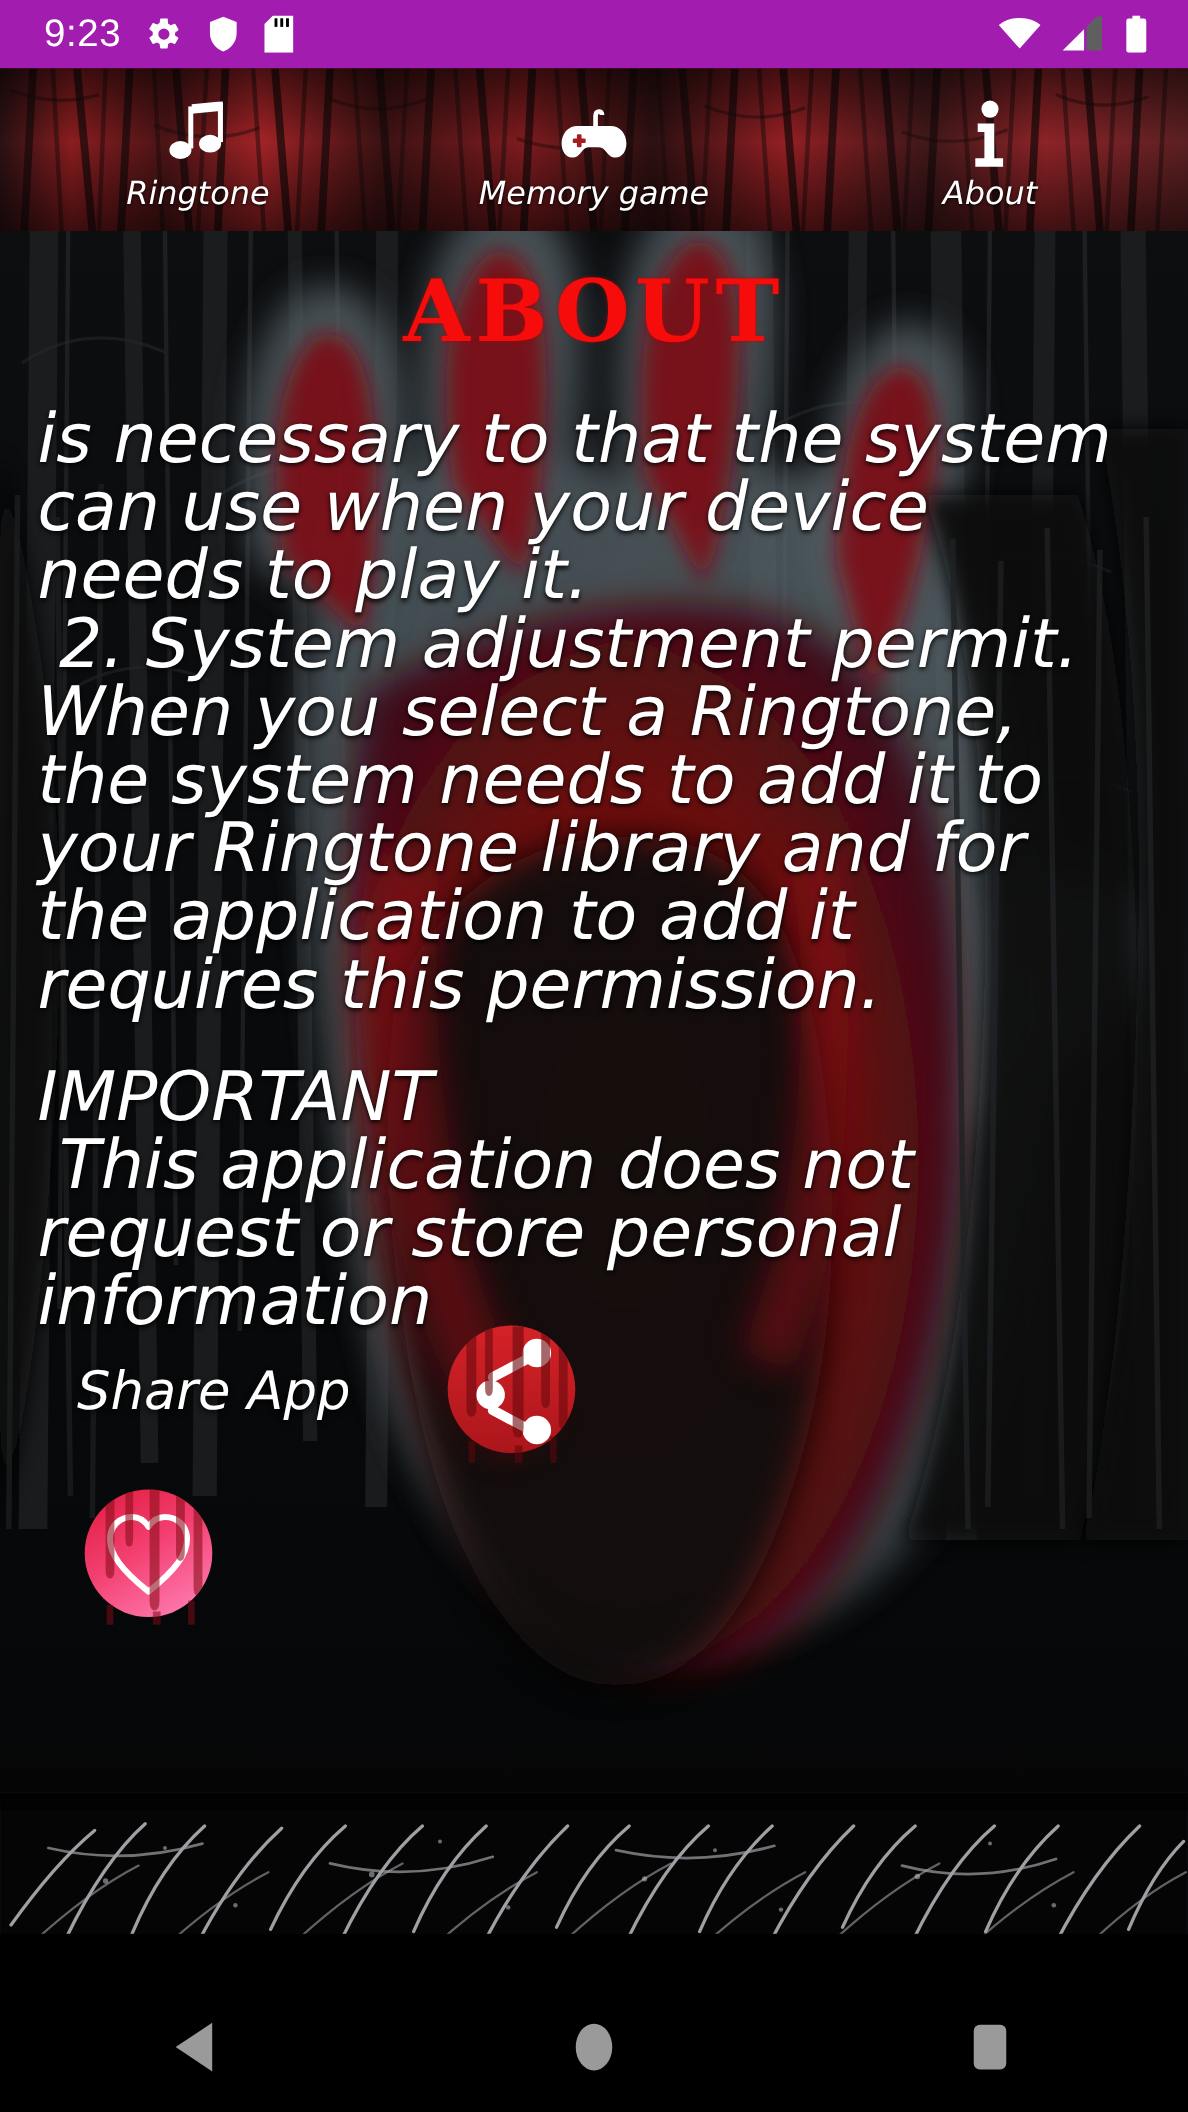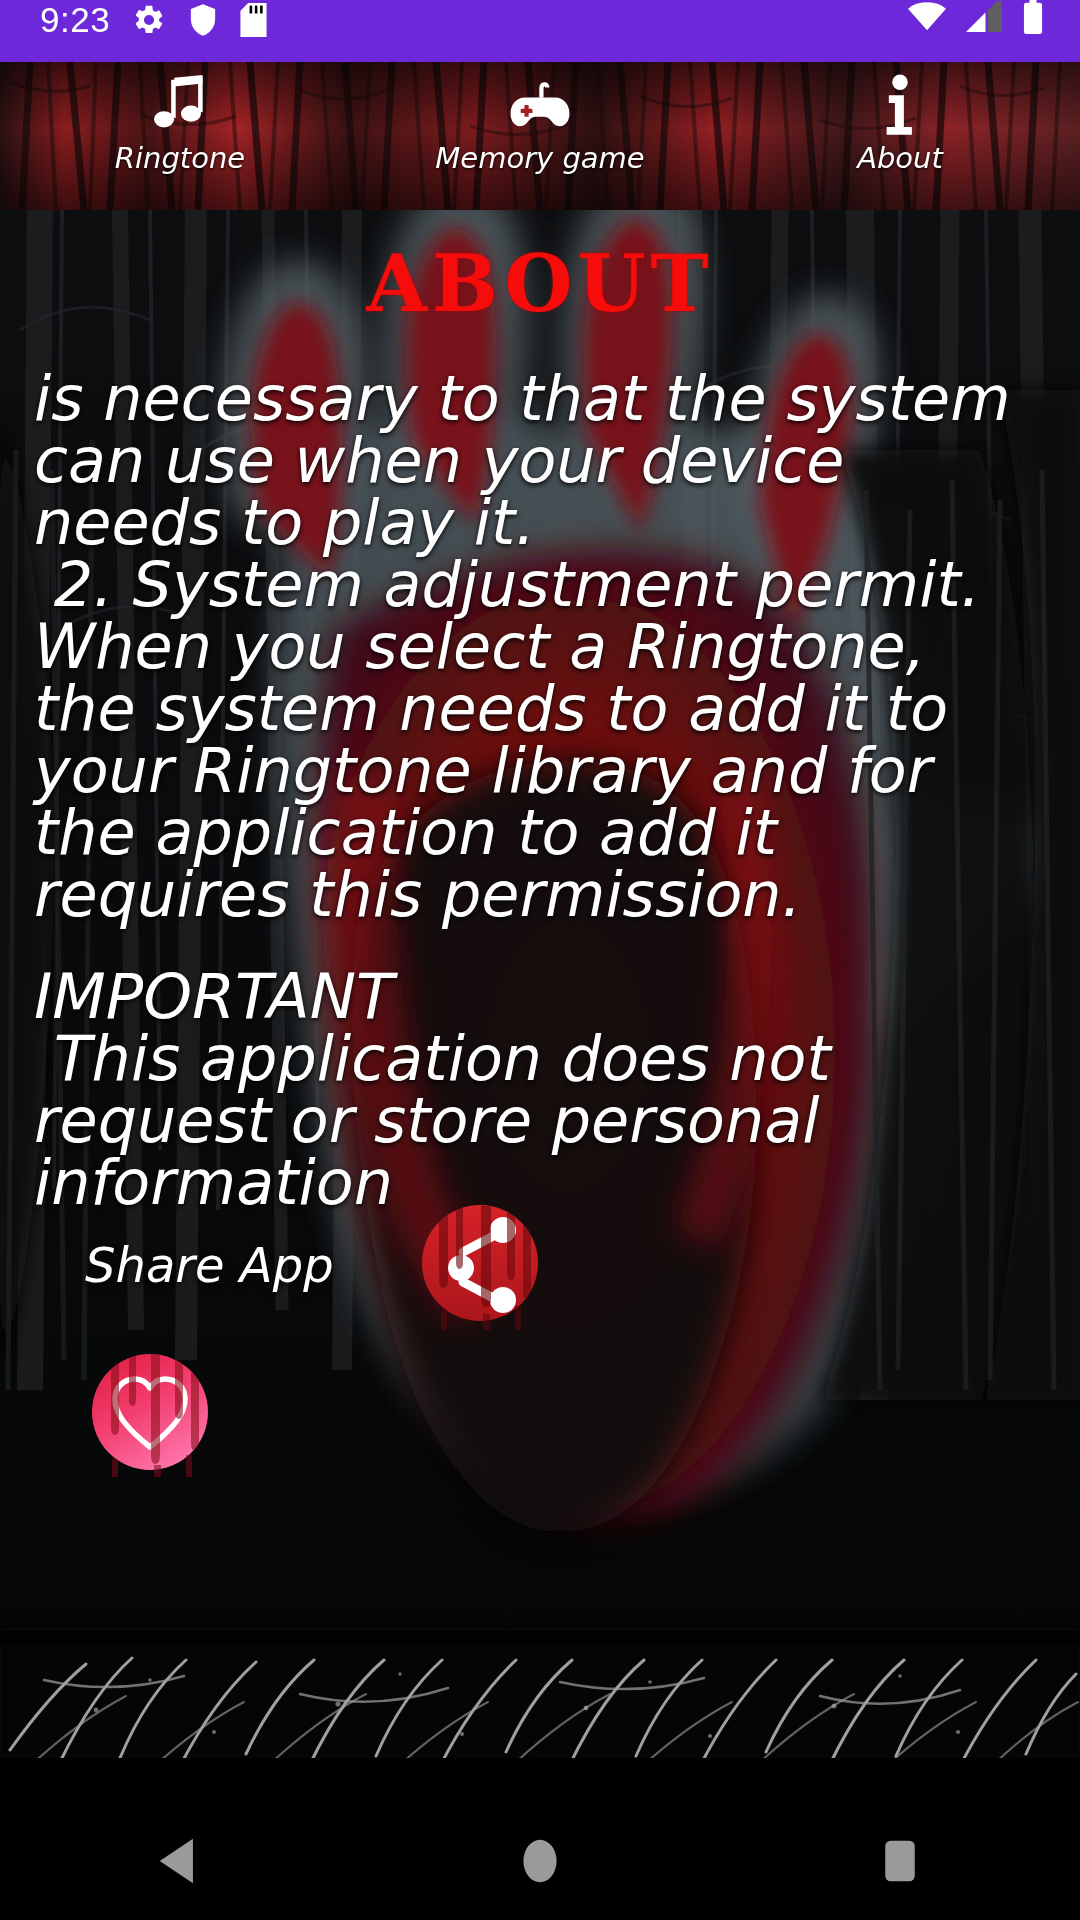--- a/index.html
+++ b/index.html
@@ -5,37 +5,37 @@
   * { margin:0; padding:0; box-sizing:border-box; }
   html,body{
     width:1080px; height:1920px; background:#000; overflow:hidden;
     font-family:"Liberation Sans", sans-serif;
   }
   .phone{ position:relative; width:1080px; height:1920px; background:#000; overflow:hidden; }
 
   
   .statusbar{
     position:absolute; left:0; top:0; width:1080px; height:62px;
-    background:#6d28d9; display:flex; align-items:flex-start; z-index:60;
+    background:#a21caf; display:flex; align-items:center; z-index:60;
   }
   .sb-left{ display:flex; align-items:center; gap:22px; padding-left:40px; }
   .sb-clock{ color:#fff; font-size:35px; font-family:"Liberation Sans",sans-serif; letter-spacing:.5px; }
   .sb-right{ margin-left:auto; display:flex; align-items:center; gap:20px; padding-right:36px; }
   .ic{ display:block; }
 
   
   .tabbar{
     position:absolute; left:0; top:62px; width:1080px; height:148px; z-index:40;
     display:flex; overflow:hidden;
     background:#1a0406;
   }
   .tabbar .tb-bg{ position:absolute; inset:0; z-index:0; }
   .tab{
     position:relative; z-index:2; flex:1; display:flex; flex-direction:column;
-    align-items:center; justify-content:flex-start; padding-top:11px; cursor:pointer;
+    align-items:center; justify-content:flex-start; padding-top:28px; cursor:pointer;
   }
   .tab-icon{ height:66px; display:flex; align-items:center; justify-content:center; }
   .tab-label{
     color:#fff; font-size:29px; margin-top:2px;
     font-family:"DejaVu Sans", sans-serif; font-style:italic;
     text-shadow:0 1px 3px rgba(0,0,0,.9); white-space:nowrap;
   }
 
   
   .content{
@@ -59,21 +59,21 @@
     color:#ffffff; font-size:62px; line-height:62px;
     font-family:"DejaVu Sans", sans-serif; font-style:italic;
     text-shadow:0 2px 5px rgba(0,0,0,.95);
     white-space:pre-wrap;
   }
   .body-text .gap{ display:block; height:40px; }
 
   
   .action-row{
     position:absolute; z-index:20; display:flex; align-items:center;
-    left:70px; width:500px; height:130px; cursor:pointer;margin-left:15px;
+    left:70px; width:500px; height:130px; cursor:pointer;
   }
   #row-share{ top:990px; }
   #row-rate{  top:1137px; }
   .action-label{
     color:#fff; font-size:48px; width:330px;
     font-family:"DejaVu Sans", sans-serif; font-style:italic;
     text-shadow:0 2px 6px rgba(0,0,0,.95);
   }
   .circle-btn{ position:relative; width:130px; height:130px; }
   .circle-btn svg{ position:absolute; inset:0; }

